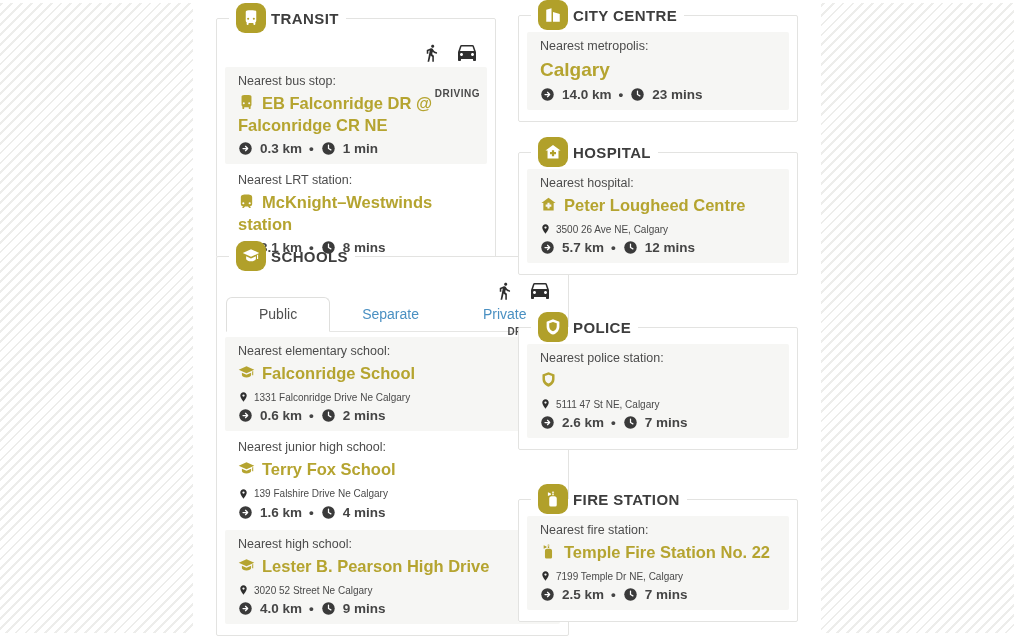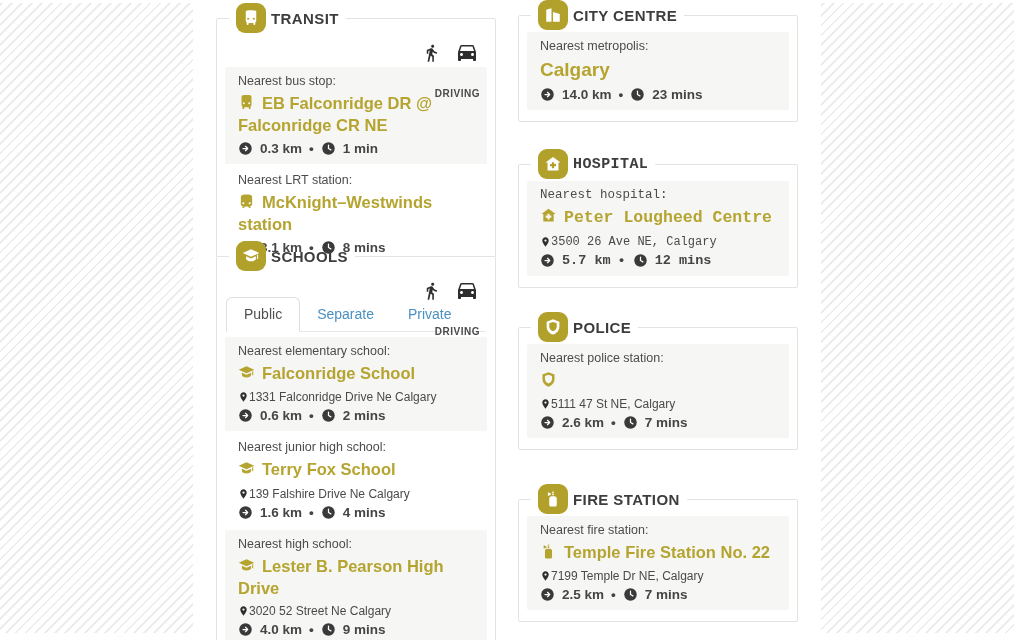--- a/index.html
+++ b/index.html
@@ -47,38 +47,38 @@
   .section.gray { background: #f6f6f4; }
   .sec-label { font-size: 12.5px; color: #4c4c4c; margin-bottom: 5px; }
   .sec-link {
     display: block; text-decoration: none; cursor: pointer;
     color: #b5a430; font-weight: 700; font-size: 16.5px; line-height: 1.24;
     margin-bottom: 5px;
   }
   .sec-link.big { font-size: 19px; }
   .li { display: inline-block; vertical-align: -2px; margin-right: 7px; }
   .li svg { width: 17px; height: 17px; fill: #b5a430; }
-  .addr { font-size: 12px; color: #4a4a4a; margin-bottom: 4px; display: flex; align-items: center; }
+  .addr { font-size: 10px; color: #4a4a4a; margin-bottom: 4px; display: flex; align-items: center; gap: 5px; }
   .addr svg { width: 11px; height: 14px; fill: #2e2e2e; flex: 0 0 auto; }
   .metrics { display: flex; align-items: center; gap: 7px; font-size: 13.5px; font-weight: 600; color: #454545; }
   .metrics svg { width: 15px; height: 15px; }
   .metrics .dot { color: #454545; }
   .tabs { display: flex; margin: 26px 2px 0; border-bottom: 1px solid #e6e6e4; align-items: flex-end; }
-  .tab { padding: 8px 17px 9px; font-size: 14px; cursor: pointer; color: #4a90c2; }
+  .tab { padding: 8px 32px 9px; font-size: 14px; cursor: pointer; color: #4a90c2; }
   .tab.active {
     background: #fff; color: #4f4f4f;
     border: 1px solid #dfdfdd; border-bottom: 1px solid #ffffff;
     border-radius: 6px 6px 0 0; margin-bottom: -1px;
   }
   .tabs + .sections { margin-top: 5px; }
   
   #panel-transit { left: 216px; top: 3px; }
   #panel-schools { left: 216px; top: 241px; }
   #panel-city    { left: 518px; top: 0px; }
-  #panel-hospital{ left: 518px; top: 149px; font-family: Liberation Mono, monospace; }
+  #panel-hospital{ left: 518px; top: 137px; }
   #panel-police  { left: 518px; top: 312px; }
   #panel-fire    { left: 518px; top: 484px; }
 </style>
 </head>
 <body>
 
 <div class="stripes"></div>
 <div class="sheet"></div>
 
 <fieldset class="panel" id="panel-transit">

